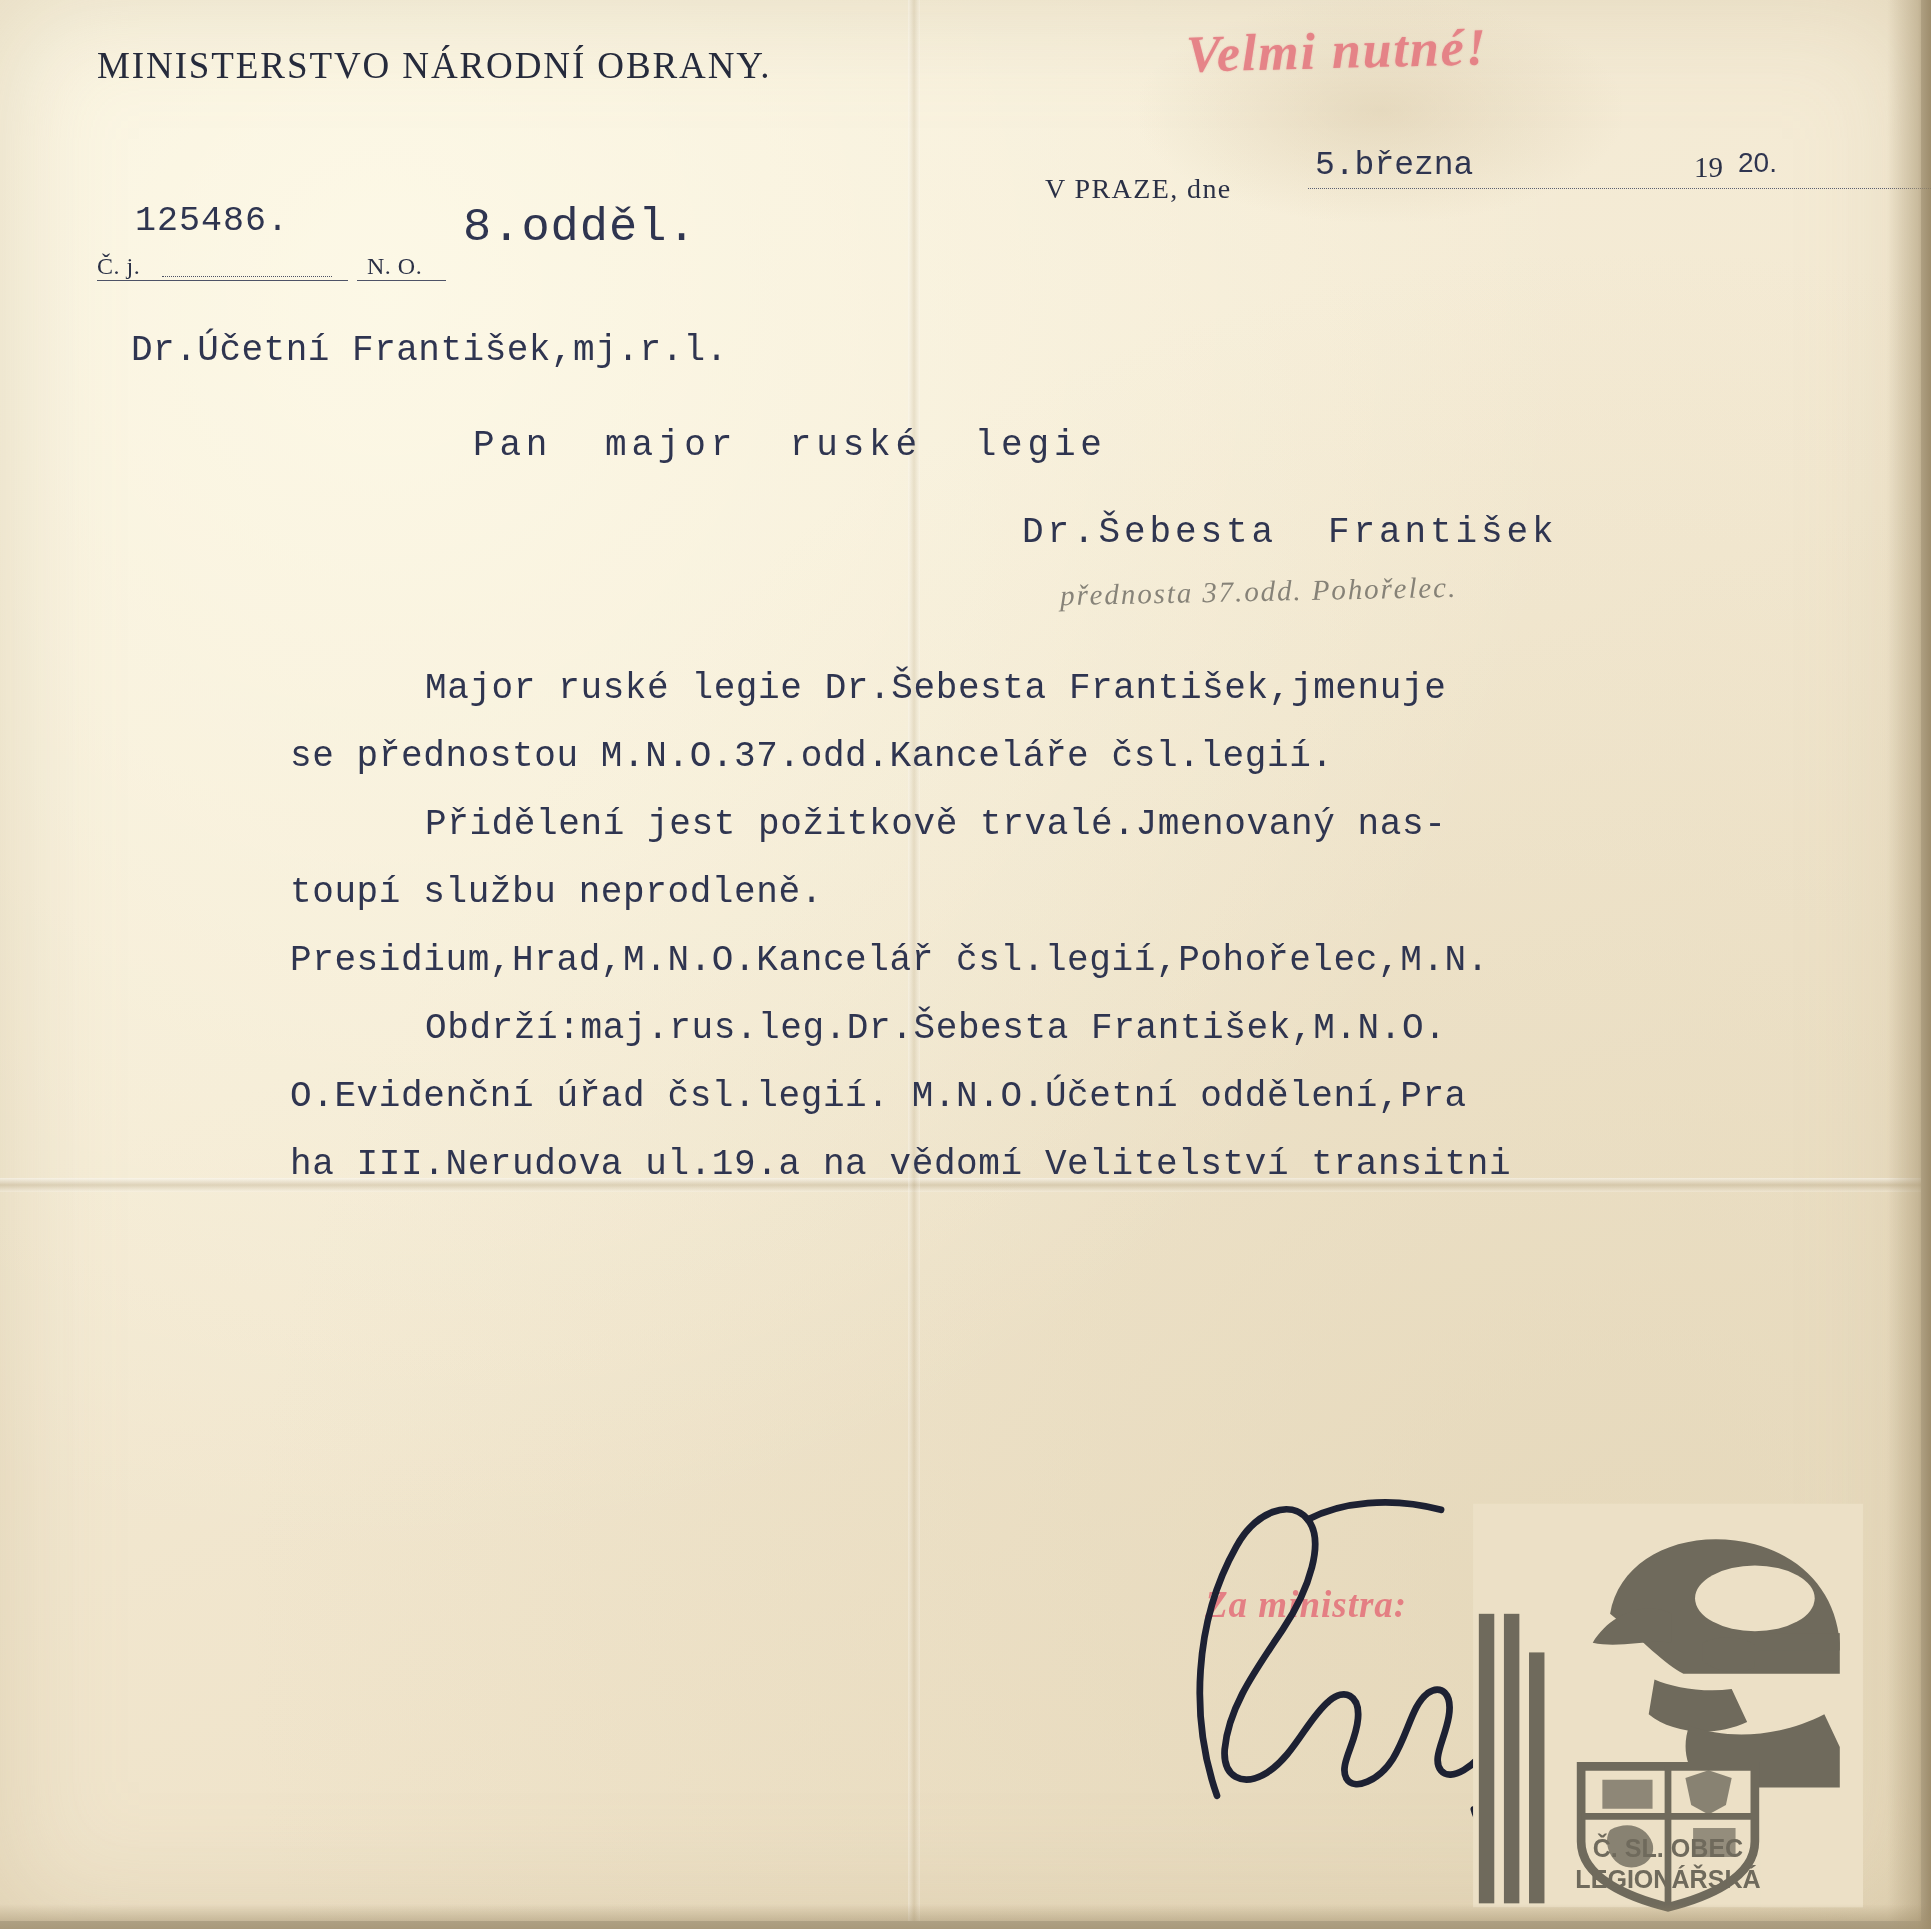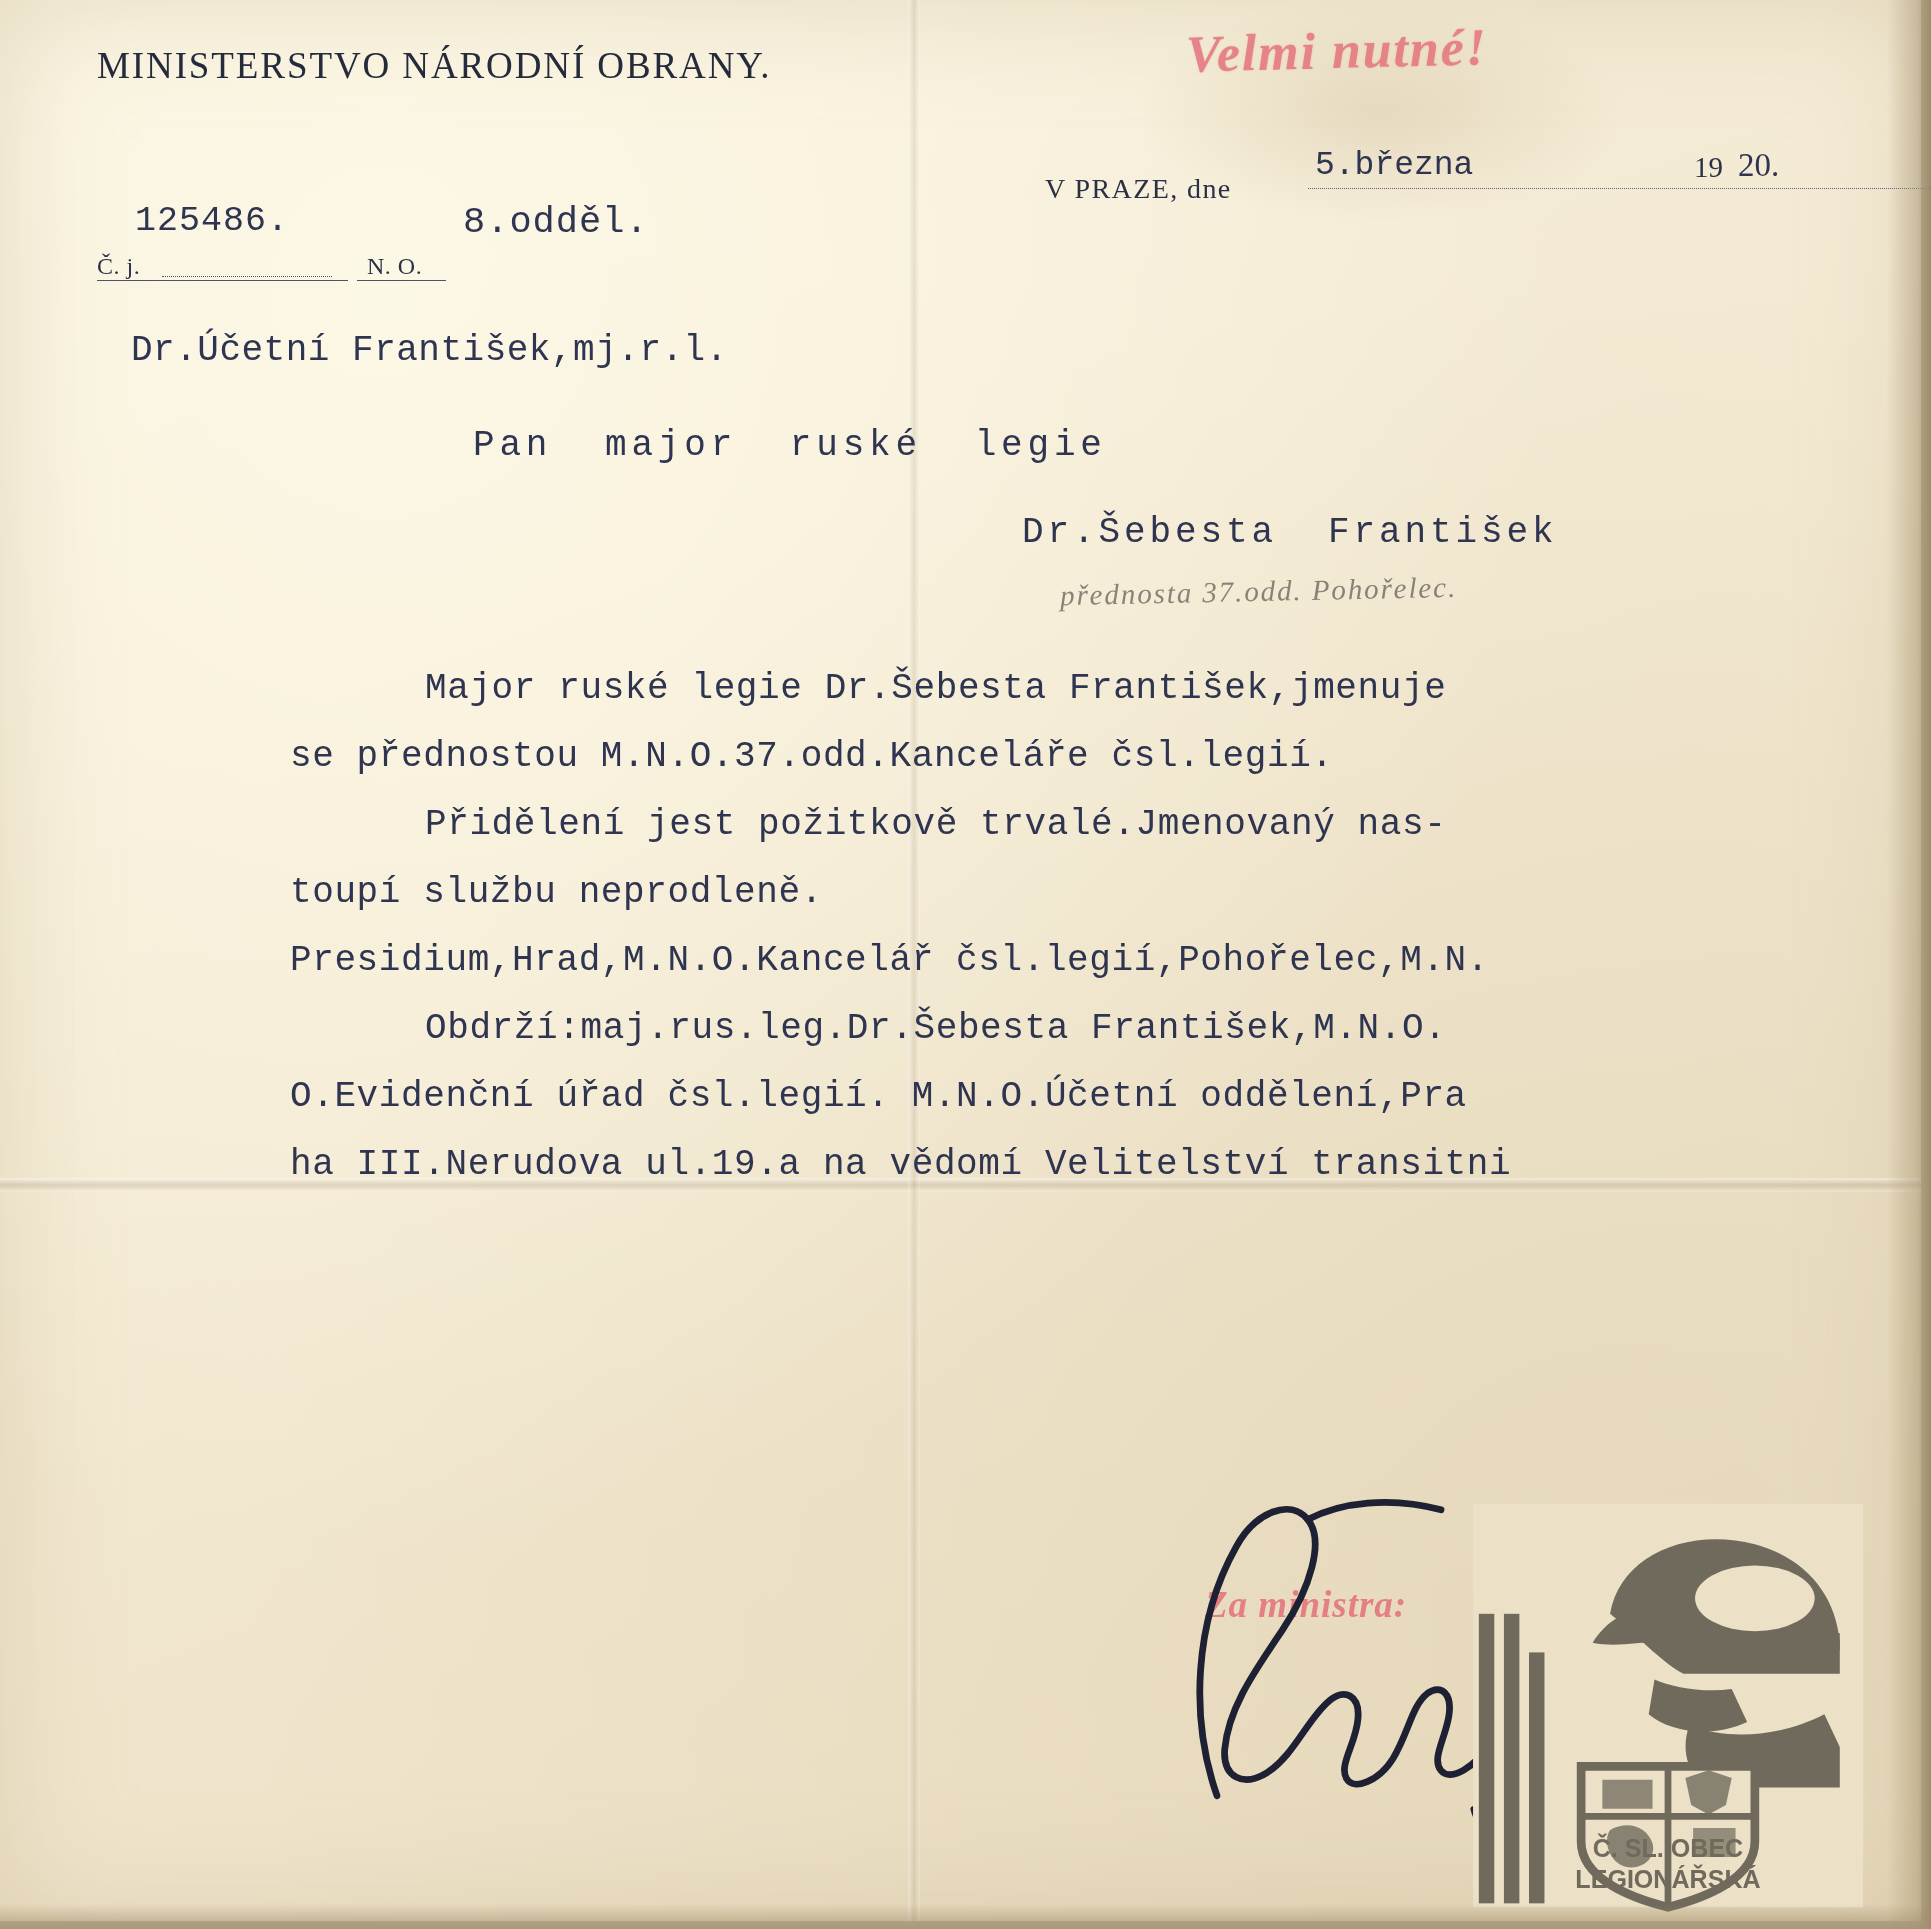--- a/index.html
+++ b/index.html
@@ -125,41 +125,41 @@
   #year-prefix {
     position: absolute;
     left: 649px; top: 4px;
     font-family: "Liberation Serif", serif;
     font-size: 29px;
     color: #2a3046;
   }
   #year-value {
     position: absolute;
     left: 693px; top: 0px;
-    font-family: Liberation Serif, serif;
-    font-size: 33px;
+    font-family: Liberation Sans, sans-serif;
+    font-size: 28px;
     color: #2f3550;
   }
   #date-rule {
     position: absolute;
     left: 263px; top: 41px; width: 649px; height: 0;
     border-bottom: 1.4px dotted #5a5f72;
   }
 
   
   #ref-number {
     position: absolute;
     left: 135px; top: 201px;
     font-size: 35px;
     letter-spacing: 1px;
   }
   #ref-dept {
     position: absolute;
     left: 463px; top: 201px;
-    font-size: 37px;
+    font-size: 47px;
     letter-spacing: 1px;
   }
   #ref-label-cj {
     position: absolute;
     left: 97px; top: 253px;
     font-family: "Liberation Serif", serif;
     font-size: 24px;
     color: #2a3046;
     letter-spacing: 0.5px;
   }

